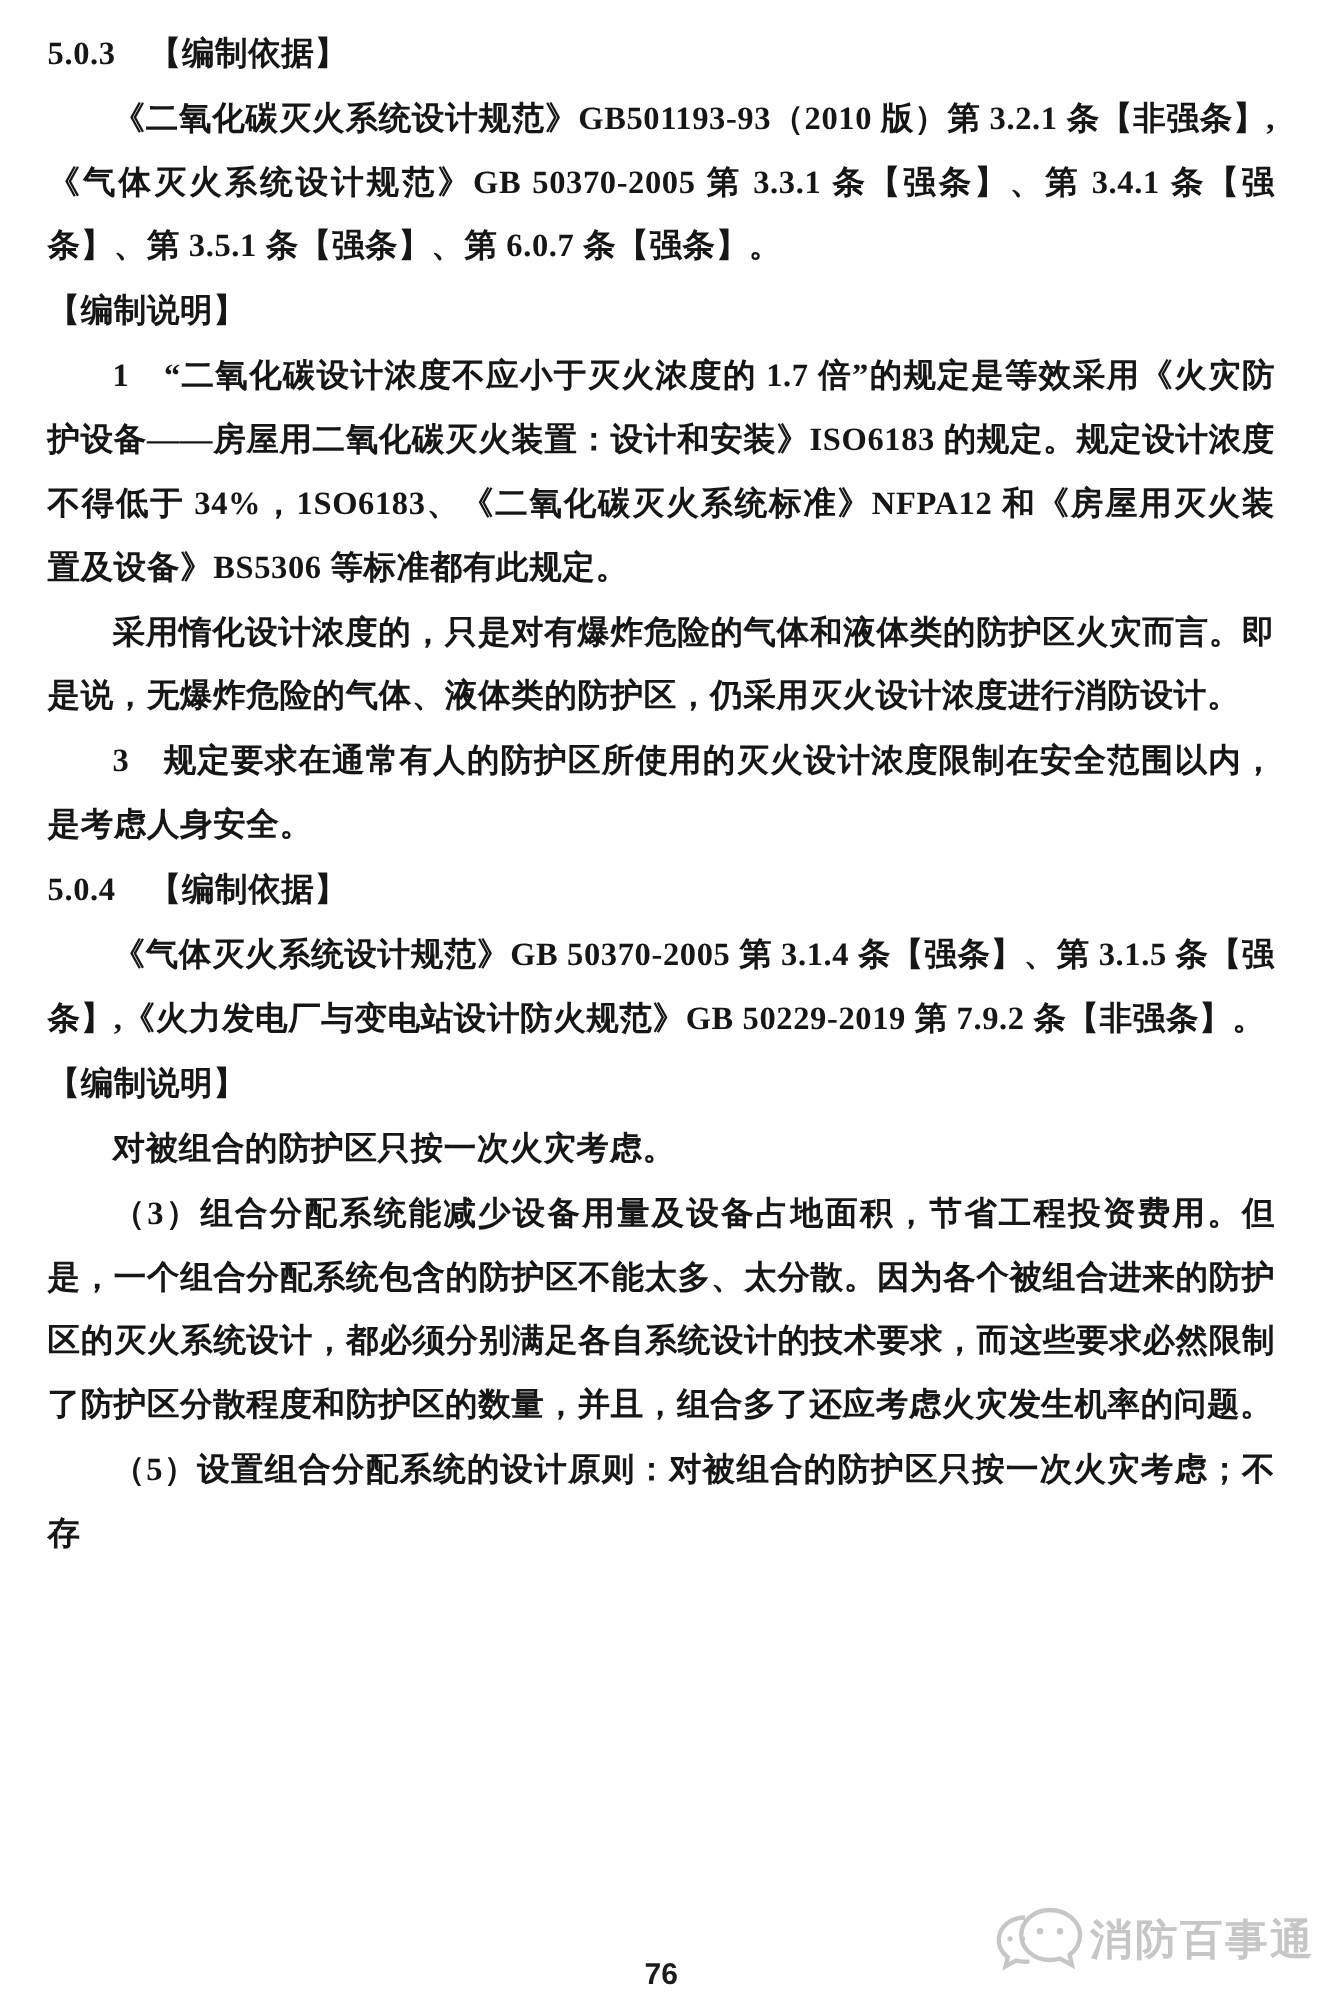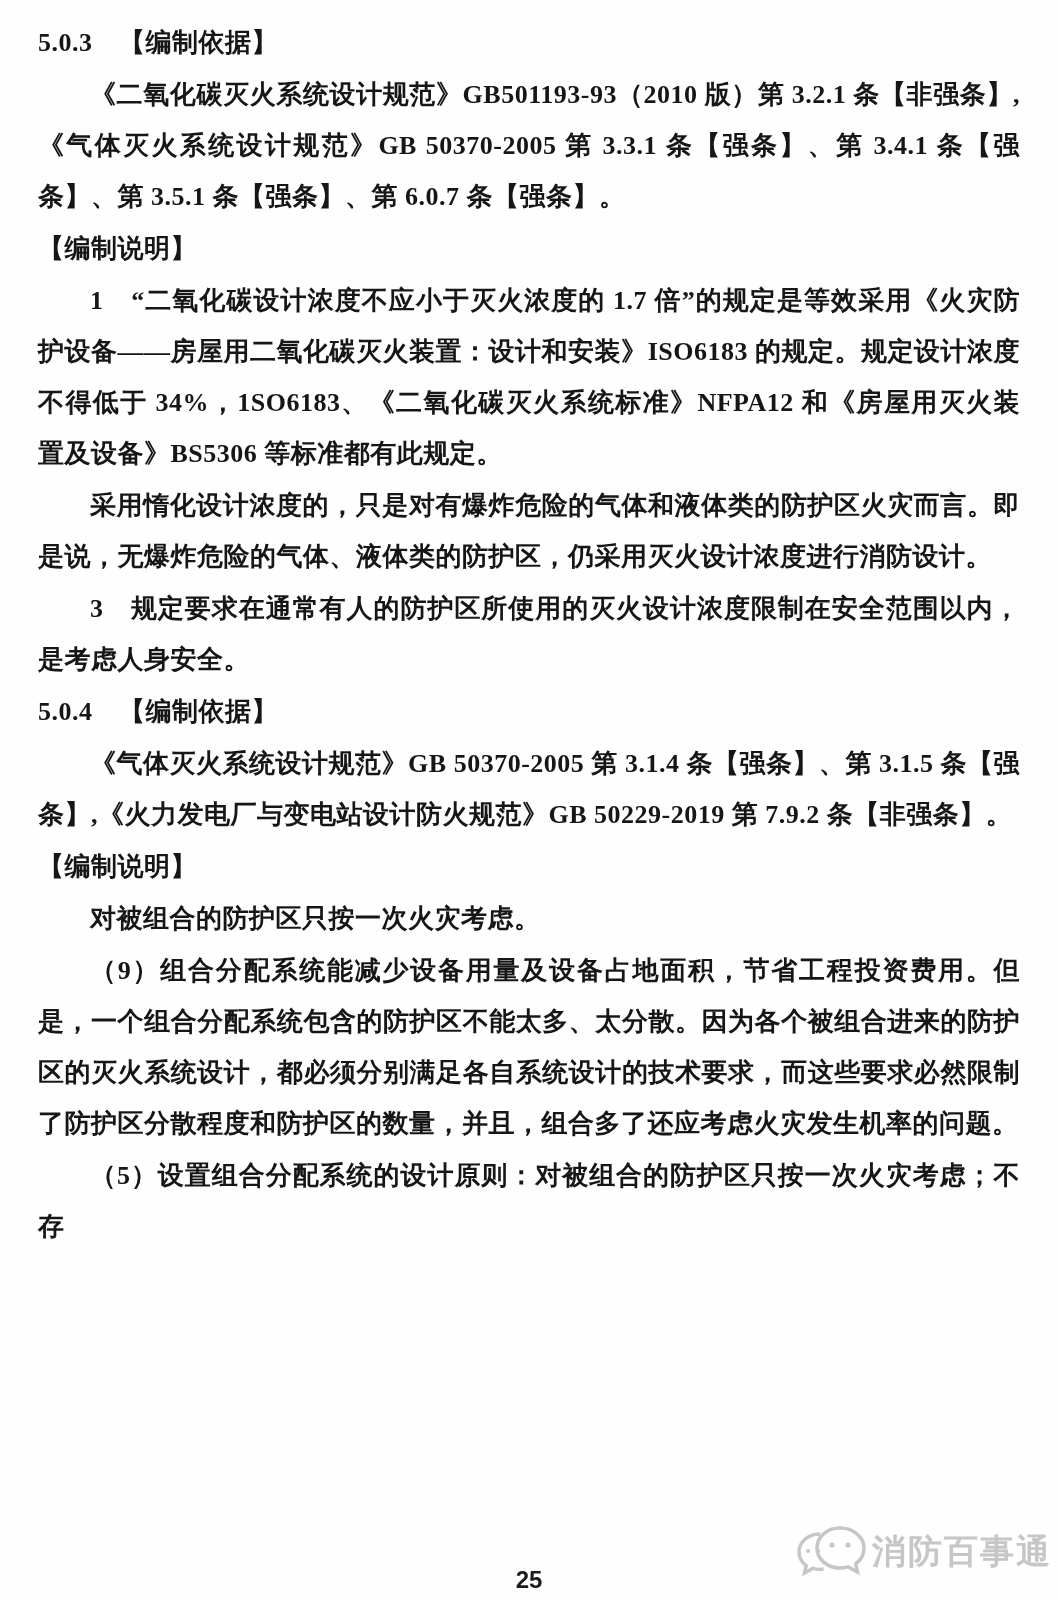--- a/index.html
+++ b/index.html
@@ -81,21 +81,21 @@
   <p class="heading">5.0.3　【编制依据】</p>
       <p class="para">《二氧化碳灭火系统设计规范》GB501193-93（2010 版）第 3.2.1 条【非强条】,《气体灭火系统设计规范》GB 50370-2005 第 3.3.1 条【强条】、第 3.4.1 条【强条】、第 3.5.1 条【强条】、第 6.0.7 条【强条】。</p>
       <p class="heading">【编制说明】</p>
       <p class="para">1　“二氧化碳设计浓度不应小于灭火浓度的 1.7 倍”的规定是等效采用《火灾防护设备——房屋用二氧化碳灭火装置：设计和安装》ISO6183 的规定。规定设计浓度不得低于 34%，1SO6183、《二氧化碳灭火系统标准》NFPA12 和《房屋用灭火装置及设备》BS5306 等标准都有此规定。</p>
       <p class="para">采用惰化设计浓度的，只是对有爆炸危险的气体和液体类的防护区火灾而言。即是说，无爆炸危险的气体、液体类的防护区，仍采用灭火设计浓度进行消防设计。</p>
       <p class="para">3　规定要求在通常有人的防护区所使用的灭火设计浓度限制在安全范围以内，是考虑人身安全。</p>
       <p class="heading">5.0.4　【编制依据】</p>
       <p class="para">《气体灭火系统设计规范》GB 50370-2005 第 3.1.4 条【强条】、第 3.1.5 条【强条】,《火力发电厂与变电站设计防火规范》GB 50229-2019 第 7.9.2 条【非强条】。</p>
       <p class="heading">【编制说明】</p>
       <p class="para">对被组合的防护区只按一次火灾考虑。</p>
-      <p class="para">（9）组合分配系统能减少设备用量及设备占地面积，节省工程投资费用。但是，一个组合分配系统包含的防护区不能太多、太分散。因为各个被组合进来的防护区的灭火系统设计，都必须分别满足各自系统设计的技术要求，而这些要求必然限制了防护区分散程度和防护区的数量，并且，组合多了还应考虑火灾发生机率的问题。</p>
+      <p class="para">（3）组合分配系统能减少设备用量及设备占地面积，节省工程投资费用。但是，一个组合分配系统包含的防护区不能太多、太分散。因为各个被组合进来的防护区的灭火系统设计，都必须分别满足各自系统设计的技术要求，而这些要求必然限制了防护区分散程度和防护区的数量，并且，组合多了还应考虑火灾发生机率的问题。</p>
       <p class="para">（5）设置组合分配系统的设计原则：对被组合的防护区只按一次火灾考虑；不存</p>
     </div>
 
   <div class="watermark">
     <span>
       <svg width="74" height="60" viewBox="0 0 74 60">
         <g fill="none" stroke="#c6c6c6" stroke-width="3.5">
           <path d="M26 12 C14 12 5 20 5 30 c0 5.5 2.8 10.4 7.2 13.7 L10.5 51 l8.3 -4.6 c2.3 0.7 4.7 1 7.2 1 1.2 0 2.4 -0.1 3.6 -0.3"></path>
           <path d="M46 6 C33 6 23 15 23 26 c0 11 10 20 23 20 2.8 0 5.5 -0.4 8 -1.2 L63.5 50 l-1.8 -8.2 C66.8 38.2 70 32.5 70 26 70 15 59 6 46 6 Z"></path>
         </g>
@@ -103,15 +103,15 @@
           <circle cx="38" cy="23" r="2.6"></circle>
           <circle cx="54" cy="23" r="2.6"></circle>
           <circle cx="14" cy="29" r="2.1"></circle>
           <circle cx="24" cy="29" r="2.1"></circle>
         </g>
       </svg>
     </span>
     <span class="wm-text">消防百事通</span>
   </div>
 
-  <div class="footer-pageno">25</div>
+  <div class="footer-pageno">76</div>
 
 </div>
 
 </body></html>

